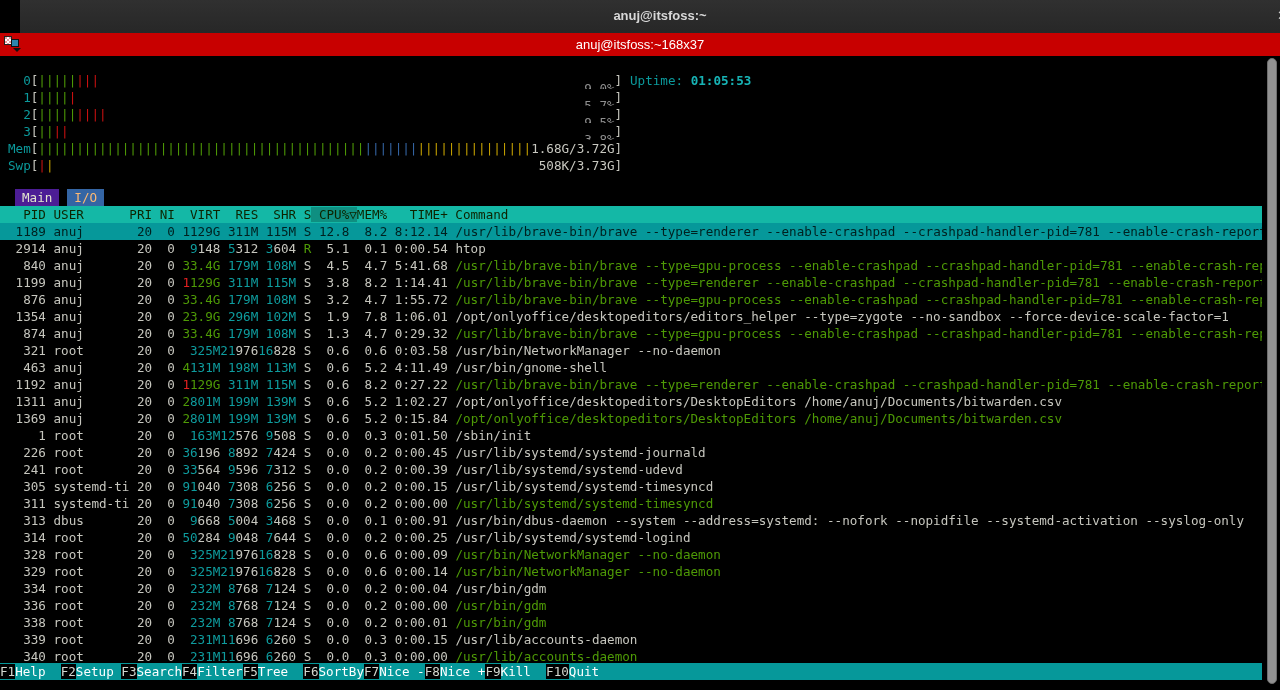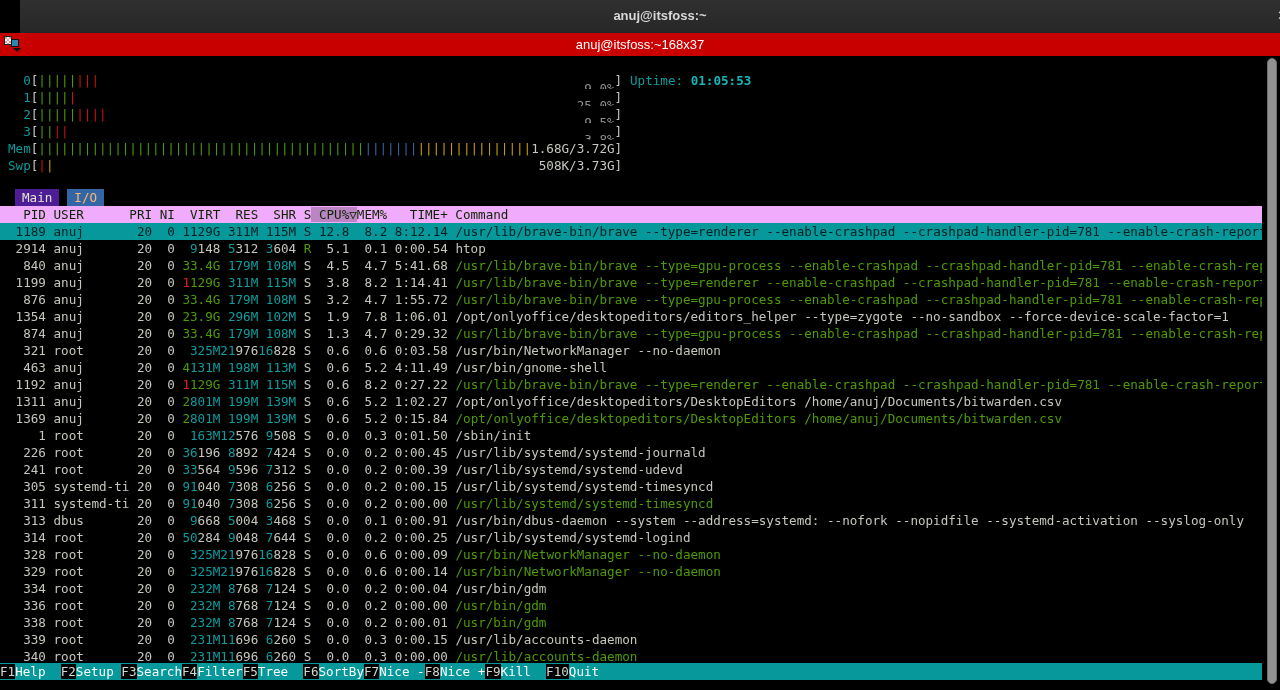--- a/index.html
+++ b/index.html
@@ -66,21 +66,21 @@
   .s-dim { color:#909090; } .s-dimc { color:#5F8A8C; }
   .s-cyb { color:#17B3B5; font-weight:bold; }
 
   #tabs { position:absolute; top:133px; left:15px; }
   .tab { display:inline-block; padding:0 7px; height:17px; }
   .tab-active { background:#4c1d95; color:#E4E4CE; }
   .tab-io { background:#3465A4; color:#fdba74; margin-left:8px; }
 
   #header-row {
     position:absolute; top:150px; left:0; width:1262px; height:17px;
-    background:#f0abfc; color:#0d2400; white-space:pre; padding-left:8px;
+    background:#14b8a6; color:#0d2400; white-space:pre; padding-left:8px;
   }
   .hl-sort { background:rgba(0,0,0,0.22); }
 
   #rows { position:absolute; top:167px; left:0; width:1262px; }
   #rows .line { padding-left:8px; width:1262px; }
   .sel { background:#06989A; }
   .sel span { color:#00201f !important; font-weight:normal !important; }
 
   .c-fg { color:#C6C6BE; } .c-cyan { color:#0E9C9E; }
   .c-green { color:#4E9A06;margin-top:30px; } .c-red { color:#E02020; }
@@ -110,21 +110,21 @@
     <span class="sq1"></span>
       <span class="sq2"></span>
       <span class="arr"></span>
   </span>
   <span class="subtitle">anuj@itsfoss:~168x37</span>
 </div>
 
 <div class="term">
   <div id="meters">
       <div class="line"><span class="m-label">  0</span><span class="m-br">[</span><span class="m-inner"><span class="bar-g">|||||</span><span class="bar-r">|||</span><span class="m-pct">9.0%</span></span><span class="m-br">]</span></div>
-      <div class="line"><span class="m-label">  1</span><span class="m-br">[</span><span class="m-inner"><span class="bar-g">||||</span><span class="bar-r">|</span><span class="m-pct">25.0%</span></span><span class="m-br">]</span></div>
+      <div class="line"><span class="m-label">  1</span><span class="m-br">[</span><span class="m-inner"><span class="bar-g">||||</span><span class="bar-r">|</span><span class="m-pct">5.7%</span></span><span class="m-br">]</span></div>
       <div class="line"><span class="m-label">  2</span><span class="m-br">[</span><span class="m-inner"><span class="bar-g">|||||</span><span class="bar-r">||||</span><span class="m-pct">9.5%</span></span><span class="m-br">]</span></div>
       <div class="line"><span class="m-label">  3</span><span class="m-br">[</span><span class="m-inner"><span class="bar-g">||</span><span class="bar-r">||</span><span class="m-pct">3.8%</span></span><span class="m-br">]</span></div>
       <div class="line"><span class="m-label">Mem</span><span class="m-br">[</span><span class="m-inner"><span class="bar-g">|||||||||||||||||||||||||||||||||||||||||||</span><span class="bar-b">|||||||</span><span class="bar-y">|||||||||||||||</span><span class="m-txt">1.68G/3.72G</span></span><span class="m-br">]</span></div>
       <div class="line"><span class="m-label">Swp</span><span class="m-br">[</span><span class="m-inner"><span class="bar-r">|</span><span class="bar-y">|</span><span class="m-txt">508K/3.73G</span></span><span class="m-br">]</span></div>
     </div>
   <div id="summary">
       <div class="line"><span class="s-cy">Uptime: </span><span class="s-cyb">01:05:53</span></div>
     </div>
   <div id="tabs"><span class="tab tab-active">Main</span><span class="tab tab-io">I/O</span></div>
   <div id="header-row"><span>  PID USER      PRI NI  VIRT  RES  SHR S</span><span class="hl-sort"> CPU%▽</span><span>MEM%   TIME+ Command</span></div>

